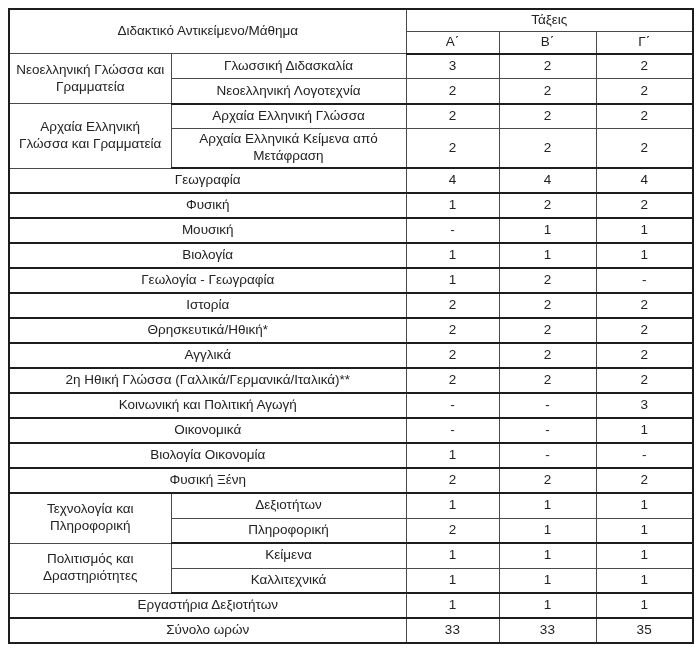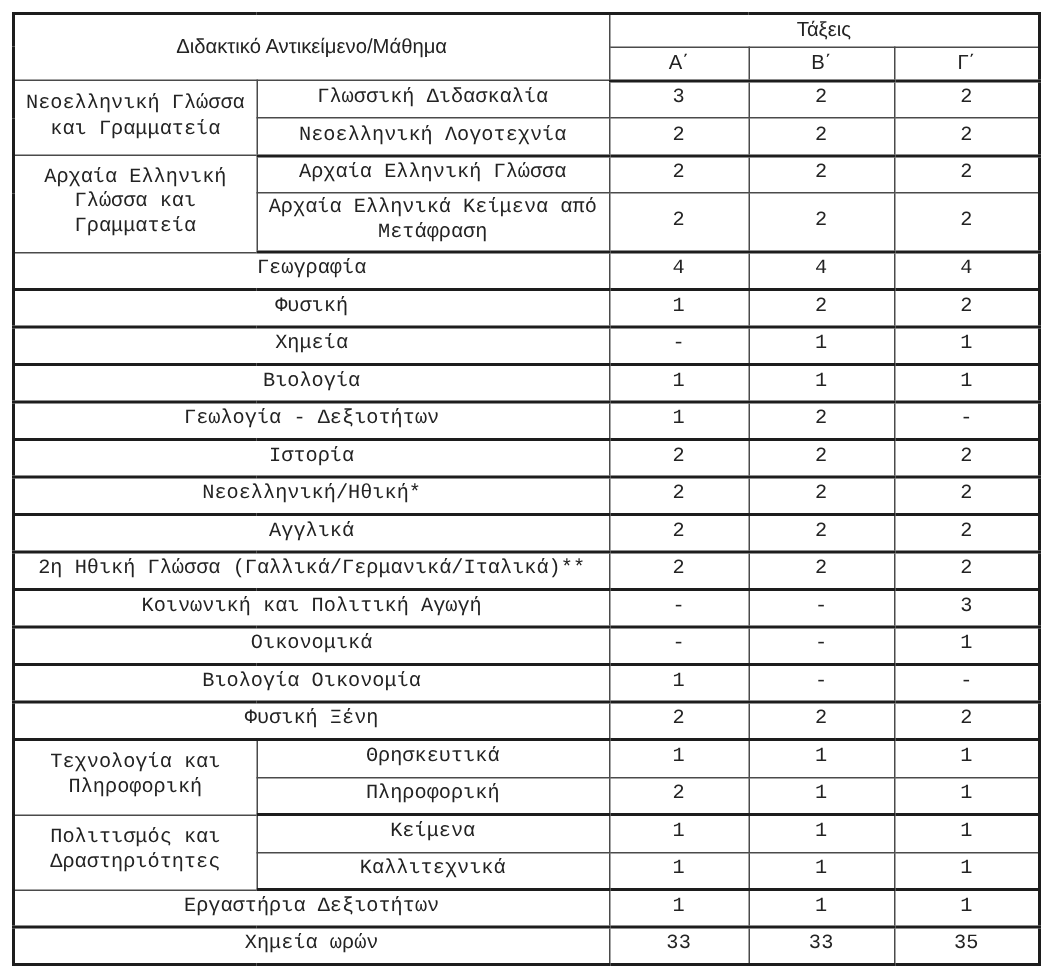--- a/index.html
+++ b/index.html
@@ -35,21 +35,21 @@
   }
   
   table.curriculum {
     border: 2px solid #1d1d1d;
   }
   thead tr.head-top { height: 22px; padding-left: 44px; }
   thead tr.head-sub { height: 17px; }
   thead th { background: #ffffff; }
   th.subject-head { border-bottom: 2px solid #1d1d1d; }
   tr.head-sub th { border-bottom: 2px solid #1d1d1d; }
-  tbody tr { height: 25px; font-family: Liberation Mono, monospace; }
+  tbody tr { height: 25px; }
   tbody tr.group-end > td { border-bottom: 2px solid #1d1d1d; }
   td.group-cell { border-bottom: 2px solid #1d1d1d; }
   td.hours-cell { letter-spacing: 0.2px; }
 </style>
 </head>
 <body>
 
 <div class="page">
   <table class="curriculum">
     <colgroup>
@@ -103,45 +103,45 @@
           <td class="hours-cell">4</td>
           <td class="hours-cell">4</td>
         </tr>
         <tr class="group-end">
           <td colspan="2" class="subject-cell">Φυσική</td>
           <td class="hours-cell">1</td>
           <td class="hours-cell">2</td>
           <td class="hours-cell">2</td>
         </tr>
         <tr class="group-end">
-          <td colspan="2" class="subject-cell">Χημεία</td>
+          <td colspan="2" class="subject-cell">Μουσική</td>
           <td class="hours-cell">-</td>
           <td class="hours-cell">1</td>
           <td class="hours-cell">1</td>
         </tr>
         <tr class="group-end">
           <td colspan="2" class="subject-cell">Βιολογία</td>
           <td class="hours-cell">1</td>
           <td class="hours-cell">1</td>
           <td class="hours-cell">1</td>
         </tr>
         <tr class="group-end">
-          <td colspan="2" class="subject-cell">Γεωλογία - Δεξιοτήτων</td>
+          <td colspan="2" class="subject-cell">Γεωλογία - Γεωγραφία</td>
           <td class="hours-cell">1</td>
           <td class="hours-cell">2</td>
           <td class="hours-cell">-</td>
         </tr>
         <tr class="group-end">
           <td colspan="2" class="subject-cell">Ιστορία</td>
           <td class="hours-cell">2</td>
           <td class="hours-cell">2</td>
           <td class="hours-cell">2</td>
         </tr>
         <tr class="group-end">
-          <td colspan="2" class="subject-cell">Νεοελληνική/Ηθική*</td>
+          <td colspan="2" class="subject-cell">Θρησκευτικά/Ηθική*</td>
           <td class="hours-cell">2</td>
           <td class="hours-cell">2</td>
           <td class="hours-cell">2</td>
         </tr>
         <tr class="group-end">
           <td colspan="2" class="subject-cell">Αγγλικά</td>
           <td class="hours-cell">2</td>
           <td class="hours-cell">2</td>
           <td class="hours-cell">2</td>
         </tr>
@@ -170,21 +170,21 @@
           <td class="hours-cell">-</td>
         </tr>
         <tr class="group-end">
           <td colspan="2" class="subject-cell">Φυσική Ξένη</td>
           <td class="hours-cell">2</td>
           <td class="hours-cell">2</td>
           <td class="hours-cell">2</td>
         </tr>
         <tr>
           <td rowspan="2" class="group-cell">Τεχνολογία και Πληροφορική</td>
-          <td class="subject-cell">Θρησκευτικά</td>
+          <td class="subject-cell">Δεξιοτήτων</td>
           <td class="hours-cell">1</td>
           <td class="hours-cell">1</td>
           <td class="hours-cell">1</td>
         </tr>
         <tr class="group-end">
           <td class="subject-cell">Πληροφορική</td>
           <td class="hours-cell">2</td>
           <td class="hours-cell">1</td>
           <td class="hours-cell">1</td>
         </tr>
@@ -201,20 +201,20 @@
           <td class="hours-cell">1</td>
           <td class="hours-cell">1</td>
         </tr>
         <tr class="group-end">
           <td colspan="2" class="subject-cell">Εργαστήρια Δεξιοτήτων</td>
           <td class="hours-cell">1</td>
           <td class="hours-cell">1</td>
           <td class="hours-cell">1</td>
         </tr>
         <tr class="group-end">
-          <td colspan="2" class="subject-cell">Χημεία ωρών</td>
+          <td colspan="2" class="subject-cell">Σύνολο ωρών</td>
           <td class="hours-cell">33</td>
           <td class="hours-cell">33</td>
           <td class="hours-cell">35</td>
         </tr>
       </tbody>
   </table>
 </div>
 
 </body></html>

